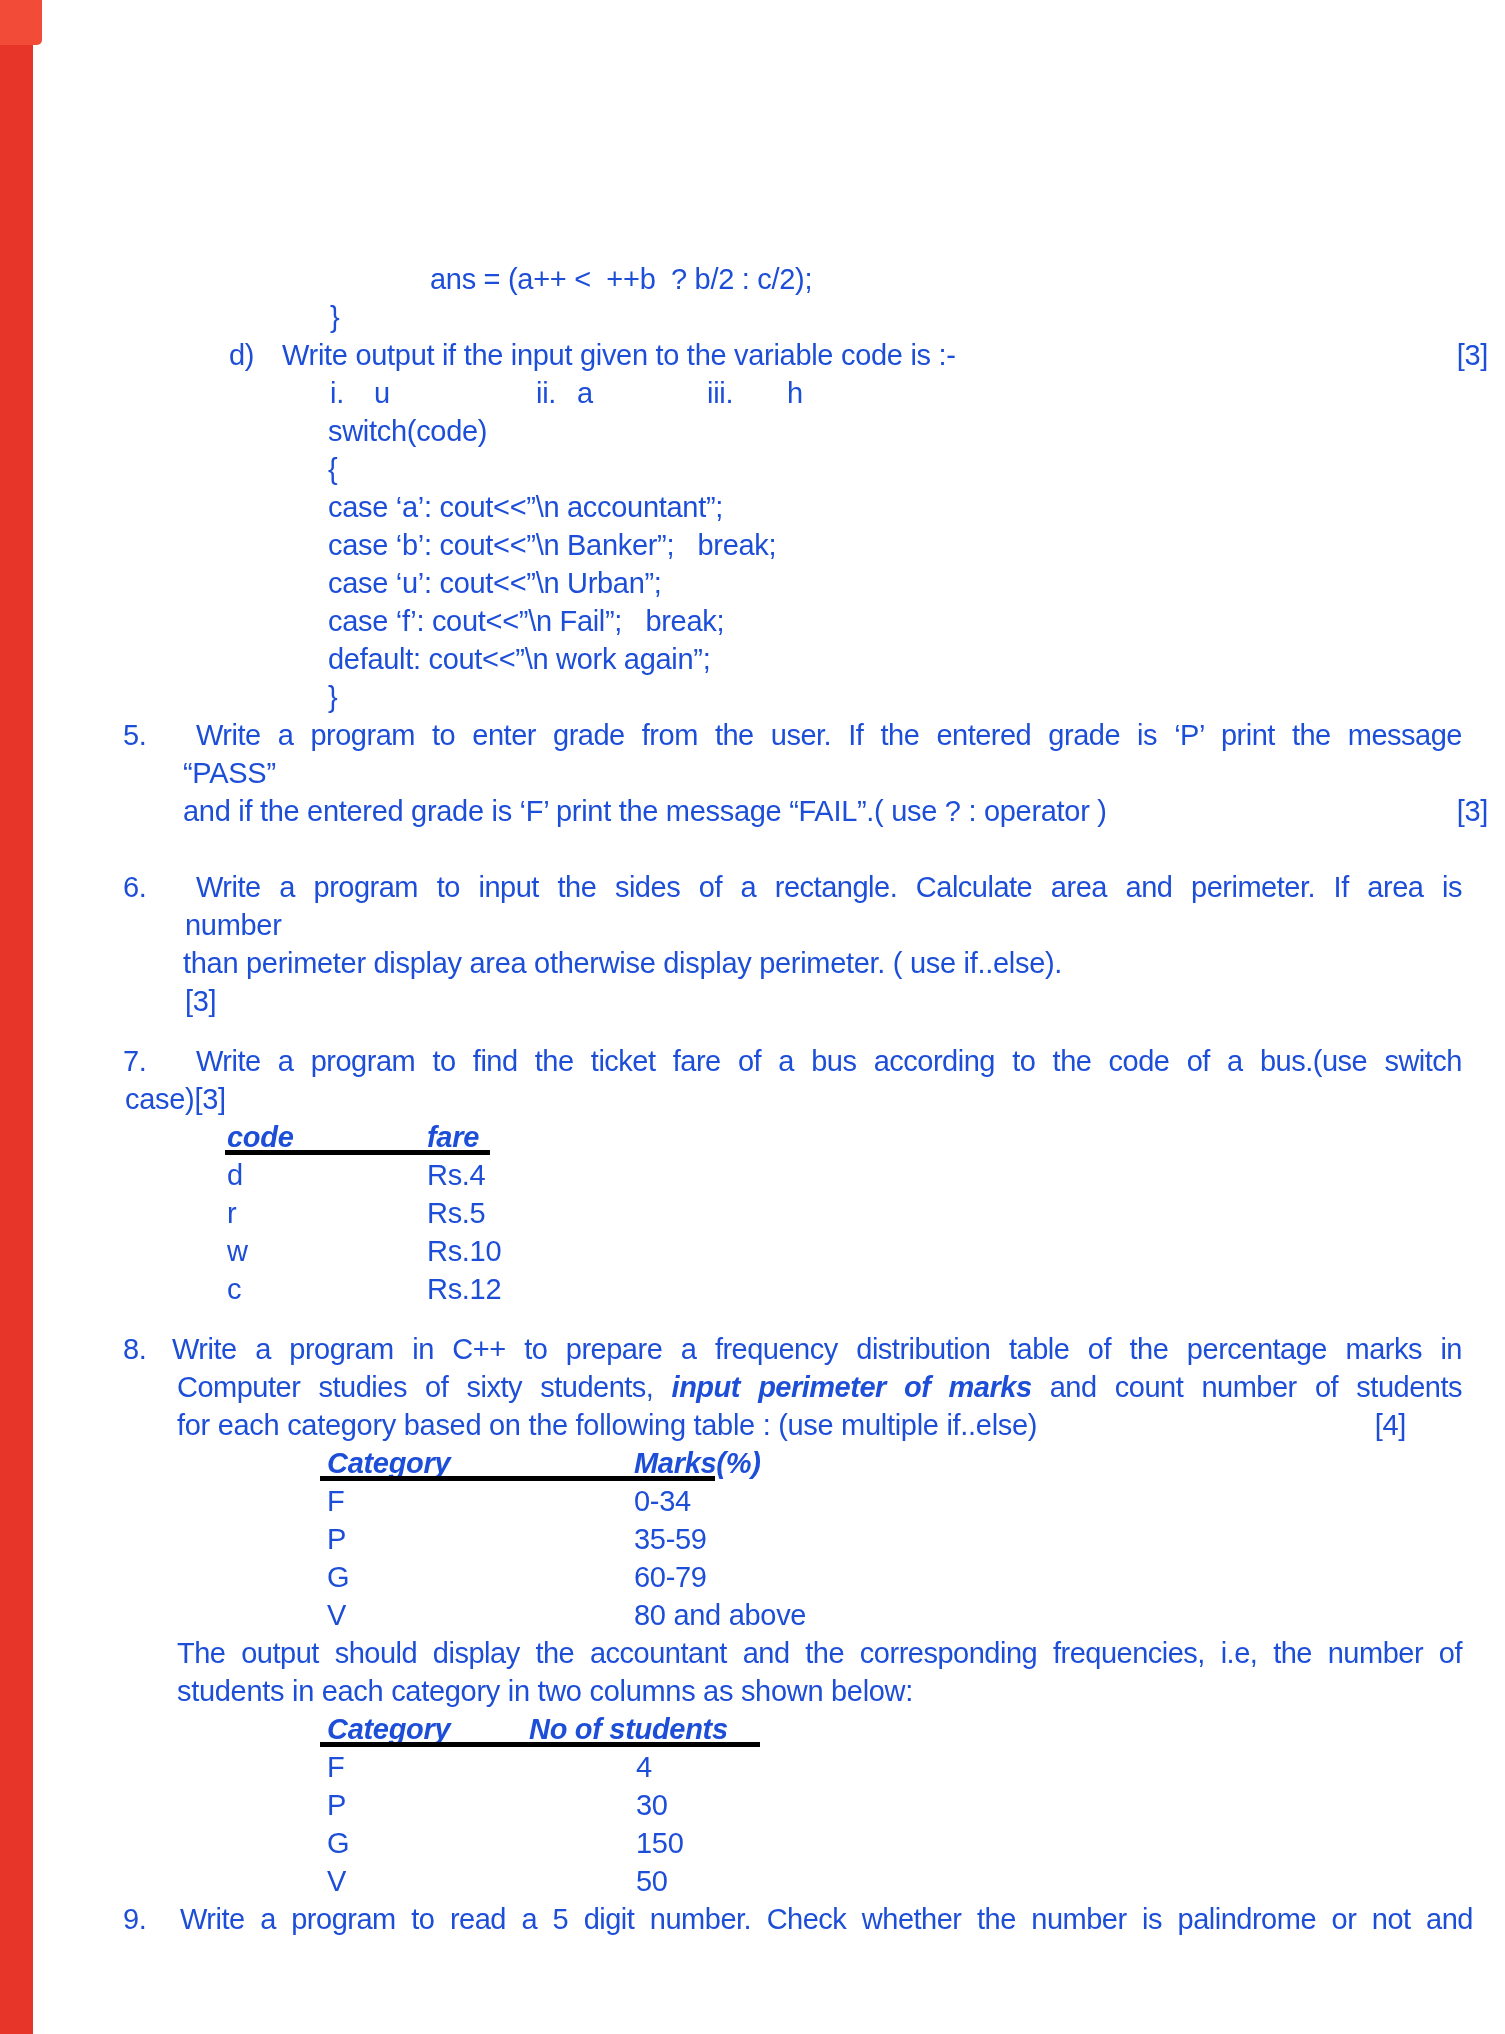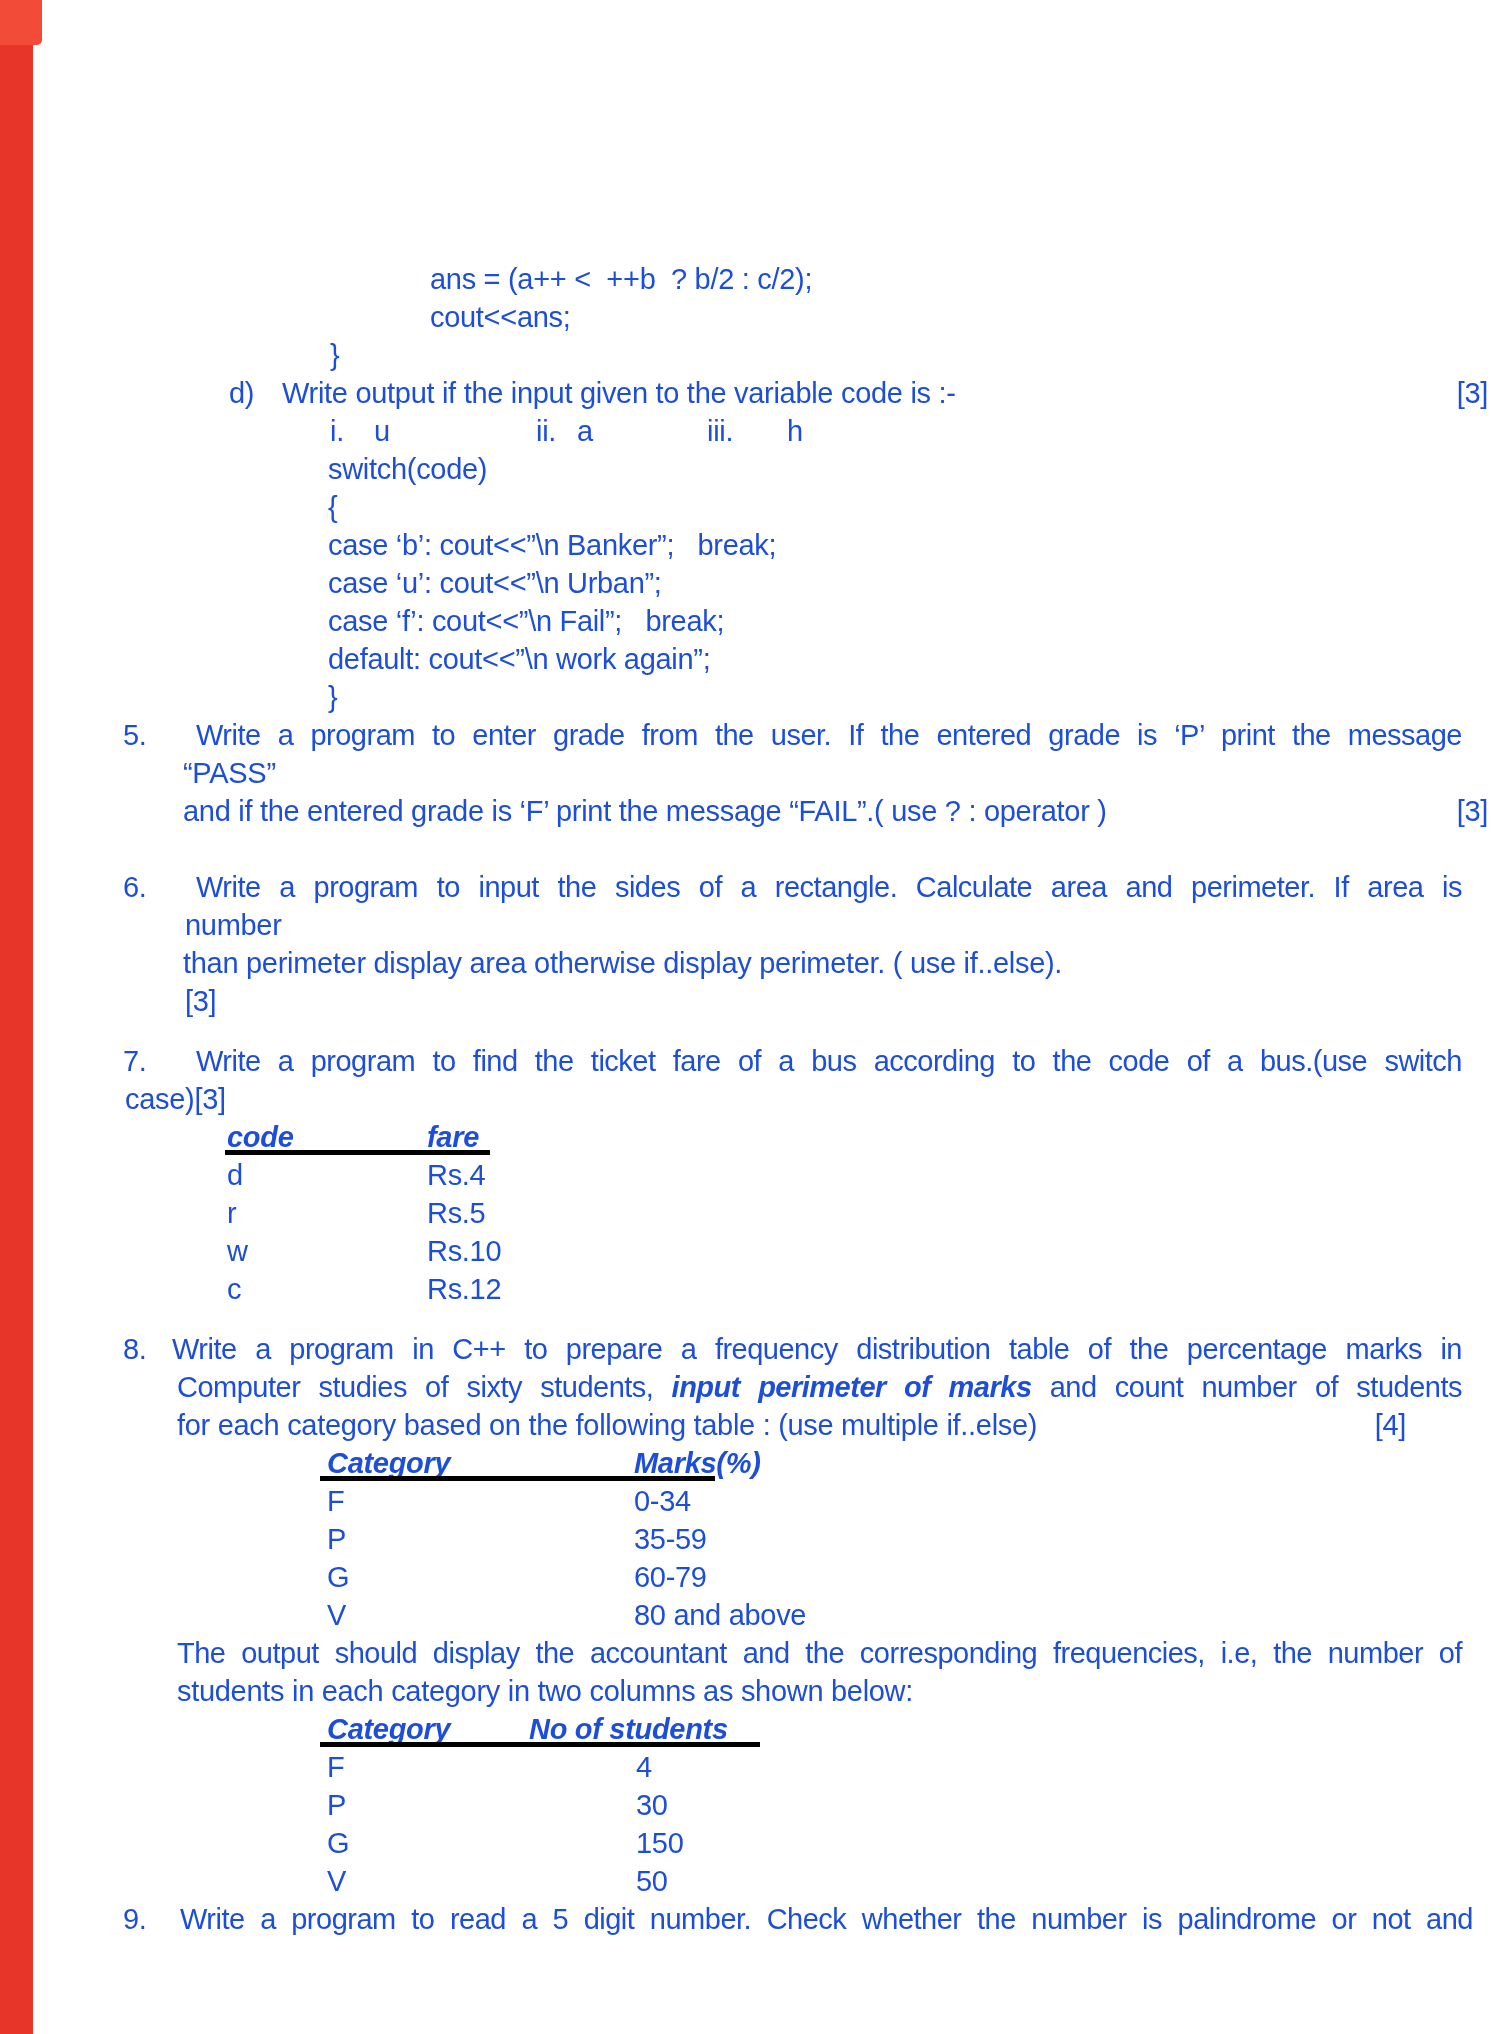--- a/index.html
+++ b/index.html
@@ -25,38 +25,38 @@
 </head>
 <body>
 
 <div class="page">
   <div class="edge-strip"></div>
   <div class="edge-strip-top"></div>
 
   <div class="content">
 
     <div class="ln" style="padding-left:307px">ans = (a++ &lt;  ++b  ? b/2 : c/2);</div>
-    <div class="ln" style="padding-left:307px">cout&lt;&lt;ans;</div>
     <div class="ln" style="padding-left:207px">}</div>
 
     <div class="ln flex" style="padding-left:106px">
       <span class="qnum" style="width:53px">d)</span>
       <span style="white-space:pre">Write output if the input given to the variable code is :-</span>
       <span class="marks">[3]</span>
     </div>
     <div class="ln">
       <span class="abs" style="left:207px">i.</span>
       <span class="abs" style="left:251px">u</span>
       <span class="abs" style="left:413px">ii.</span>
       <span class="abs" style="left:454px">a</span>
       <span class="abs" style="left:584px">iii.</span>
       <span class="abs" style="left:664px">h</span>
     </div>
     <div class="ln" style="padding-left:205px">switch(code)</div>
     <div class="ln" style="padding-left:205px">{</div>
+    <div class="ln" style="padding-left:205px">case ‘a’: cout&lt;&lt;”\n accountant”;</div>
     <div class="ln" style="padding-left:205px">case ‘b’: cout&lt;&lt;”\n Banker”;   break;</div>
     <div class="ln" style="padding-left:205px">case ‘u’: cout&lt;&lt;”\n Urban”;</div>
     <div class="ln" style="padding-left:205px">case ‘f’: cout&lt;&lt;”\n Fail”;   break;</div>
     <div class="ln" style="padding-left:205px">default: cout&lt;&lt;”\n work again”;</div>
     <div class="ln" style="padding-left:205px">}</div>
 
     <div class="ln flex">
       <span class="qnum" style="width:73px">5.</span>
       <span class="jtext">Write a program to enter grade from the user. If the entered grade is ‘P’ print the message</span>
     </div>

